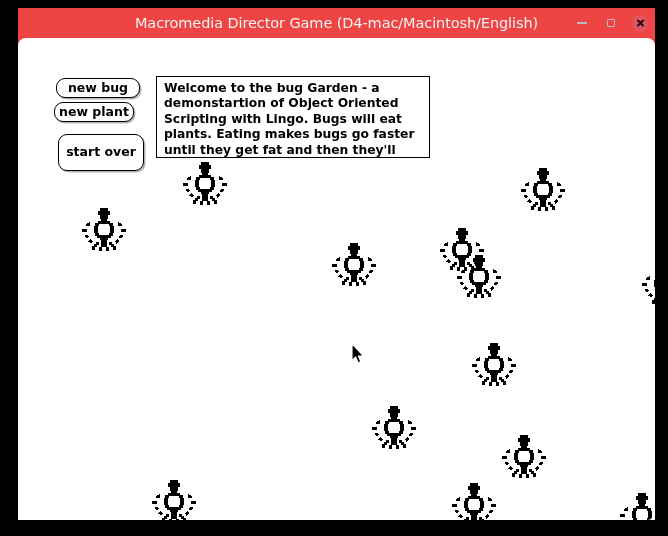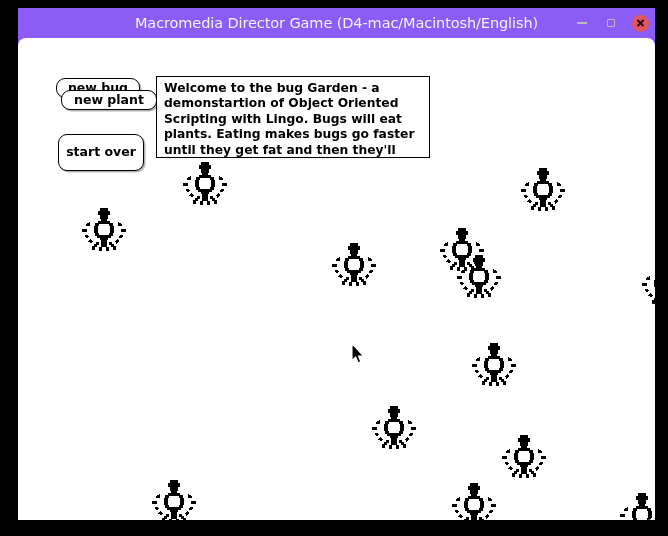--- a/index.html
+++ b/index.html
@@ -30,21 +30,21 @@
     background: #ffffff;
     box-sizing: border-box;
   }
 
   #titlebar {
     position: absolute;
     left: 0;
     top: 0;
     width: 637px;
     height: 37px;
-    background: #8b5cf6;
+    background: #ef4444;
     display: flex;
     align-items: center;
     box-sizing: border-box;
   }
 
   #title-text {
     position: absolute;
     left: 0;
     right: 0;
     top: 0;
@@ -217,21 +217,21 @@
         </div>
       </div>
     </div>
 
     <div id="stage">
 
       <div id="buttons-layer">
           <div class="btn" style="left: 38px; top: 40px; width: 84px; height: 20px;">
             <span>new bug</span>
           </div>
-          <div class="btn" style="left: 36px; top: 52px; width: 96px; height: 20px; margin-left: 7px;">
+          <div class="btn" style="left: 36px; top: 64px; width: 80px; height: 20px;">
             <span>new plant</span>
           </div>
           <div class="btn" style="left: 40px; top: 96px; width: 86px; height: 37px;">
             <span>start over</span>
           </div>
         </div>
 
       <div id="msgbox">Welcome to the bug Garden - a demonstartion of Object Oriented Scripting with Lingo. Bugs will eat plants. Eating makes bugs go faster until they get fat and then they'll slow down.</div>
 
       <div id="bugs-layer">

